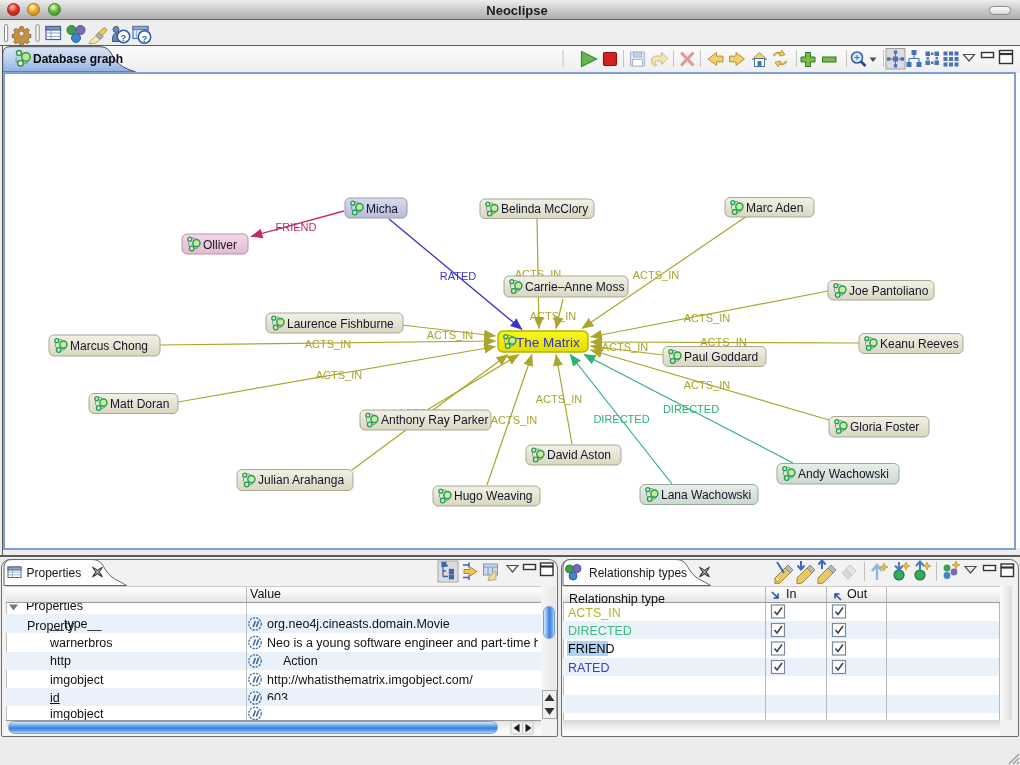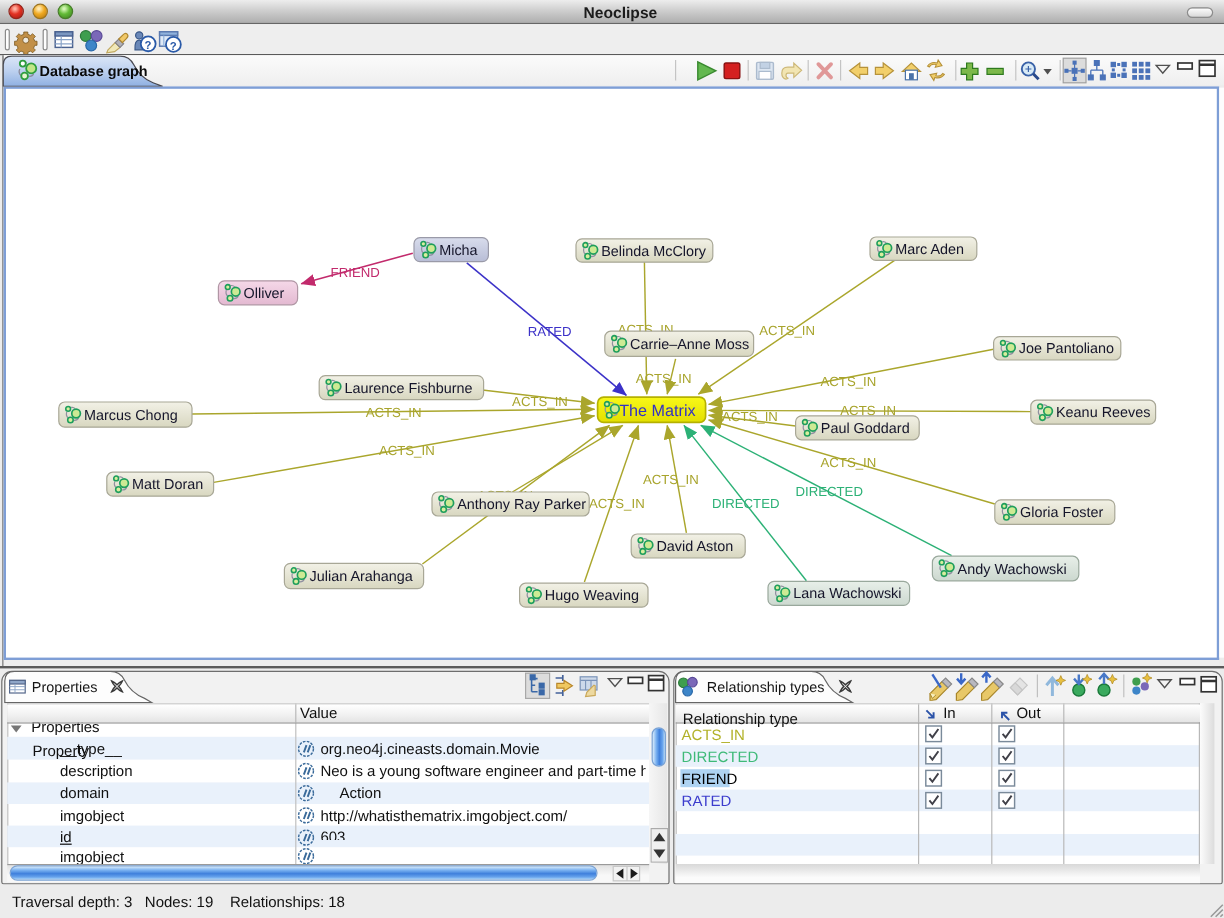--- a/index.html
+++ b/index.html
@@ -410,22 +410,22 @@
 </svg>
 <div class="abs" style="left:6px;top:585.5px;width:535px;height:134px;background:#fff;border-left:1px solid #c0c0c0;"></div>
 <div class="abs rowblue" style="left:6px;top:614.1px;width:535px;height:19px;"></div>
 <div class="abs rowblue" style="left:6px;top:651.5px;width:535px;height:18.4px;"></div>
 <div class="abs rowblue" style="left:6px;top:688px;width:535px;height:18.4px;"></div>
 <svg class="abs" style="left:8px;top:602.8px" width="12" height="9" viewBox="0 0 12 9">
     <path d="M1 1.5 h9 l-4.5 6 z" fill="#777"></path>
   </svg>
 <div class="cell" style="left:26px;top:598.8px;">Properties</div>
 <div class="cell" style="left:50px;top:617px;">__type__</div>
-<div class="cell" style="left:50px;top:635.5px;">description</div>
-<div class="cell" style="left:50px;top:654px;">domain</div>
+<div class="cell" style="left:50px;top:635.5px;">warnerbros</div>
+<div class="cell" style="left:50px;top:654px;">http</div>
 <div class="cell" style="left:50px;top:672.5px;">imgobject</div>
 <div class="cell" style="left:50px;top:691px;text-decoration:underline;">id</div>
 <div class="cell" style="left:50px;top:706.5px;">imgobject</div>
 <div class="abs" style="left:246px;top:585.5px;width:1px;height:134px;background:#c0c0c0;"></div>
 <svg class="abs" style="left:247px;top:616.6px;" width="16" height="112" viewBox="0 0 16 112">
  <g fill="none" stroke="#3a6a9a" stroke-width="1.2">
   <circle cx="8" cy="7" r="6.2" stroke-dasharray="2.2 1.1"></circle>
       <path d="M6.2 10 l2.2 -6 m1 6 l2.2 -6" stroke-width="1.6"></path>
   <g transform="translate(0 18.5)">
         <circle cx="8" cy="7" r="6.2" stroke-dasharray="2.2 1.1"></circle>
@@ -578,17 +578,16 @@
  <svg class="abs" style="left:207px;top:3px;" width="12" height="12" viewBox="0 0 12 12">
       <path d="M2 2 l6 6 m0 -4.5 v4.5 h-4.5" fill="none" stroke="#2a52a8" stroke-width="1.6"></path>
     </svg>
  <svg class="abs" style="left:268px;top:3px;" width="12" height="12" viewBox="0 0 12 12">
       <path d="M10 10 l-6 -6 m0 4.5 v-4.5 h4.5" fill="none" stroke="#2a52a8" stroke-width="1.6"></path>
     </svg>
 </div>
 <div class="abs" style="left:1000px;top:585.5px;width:12px;height:134px;background:linear-gradient(90deg,#fcfcfc,#dcdcdc);"></div>
 <div class="abs" style="left:563px;top:719.6px;width:437px;height:16px;background:linear-gradient(#d8d8d8,#fbfbfb 70%);"></div>
 <div id="status" class="abs">
- <div id="statustext" class="abs">Traversal depth: 3&nbsp;&nbsp; Nodes: 19&nbsp;&nbsp;&nbsp; Relationships: 18</div>
  <svg class="abs" style="right:0;bottom:0" width="14" height="14">
       <path d="M13 3 L3 13 M13 7 L7 13 M13 11 L11 13" stroke="#9a9a9a" stroke-width="1.3" fill="none"></path>
     </svg>
 </div>
 
 </body></html>

